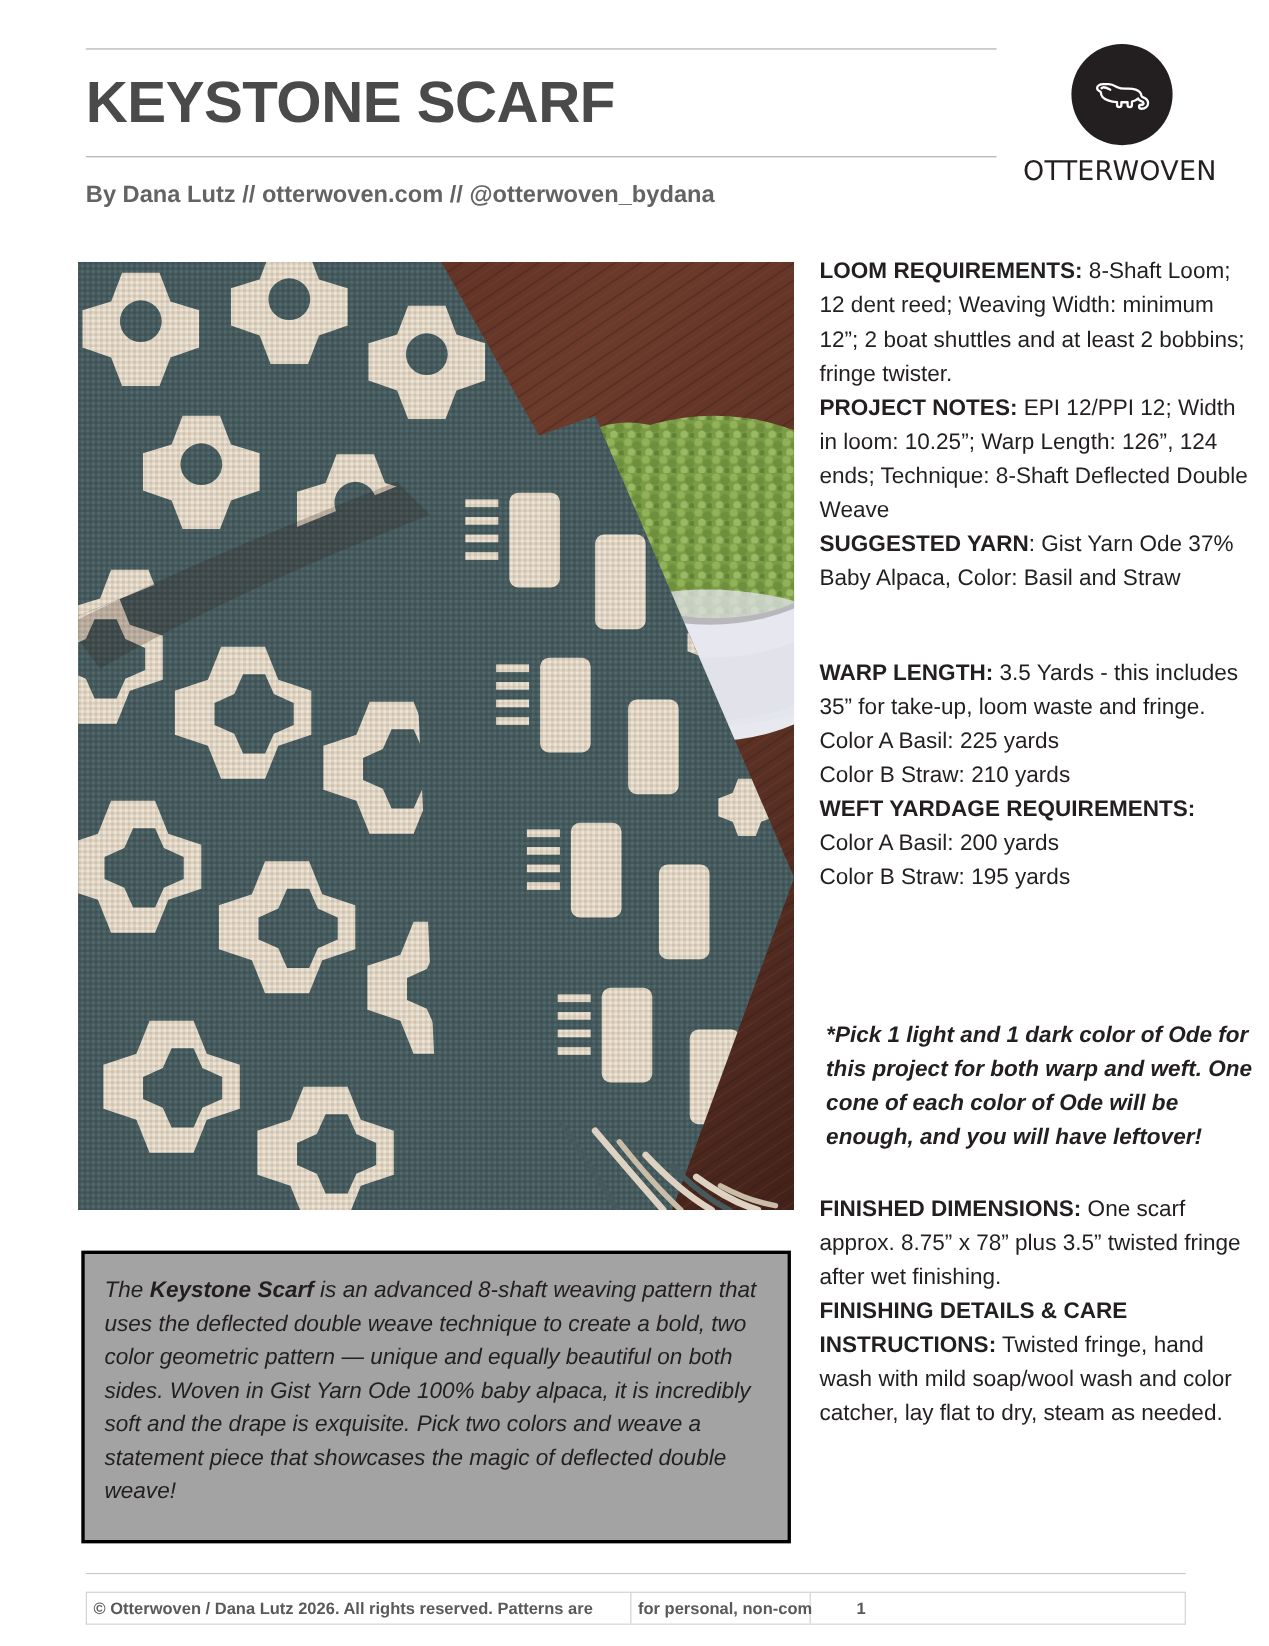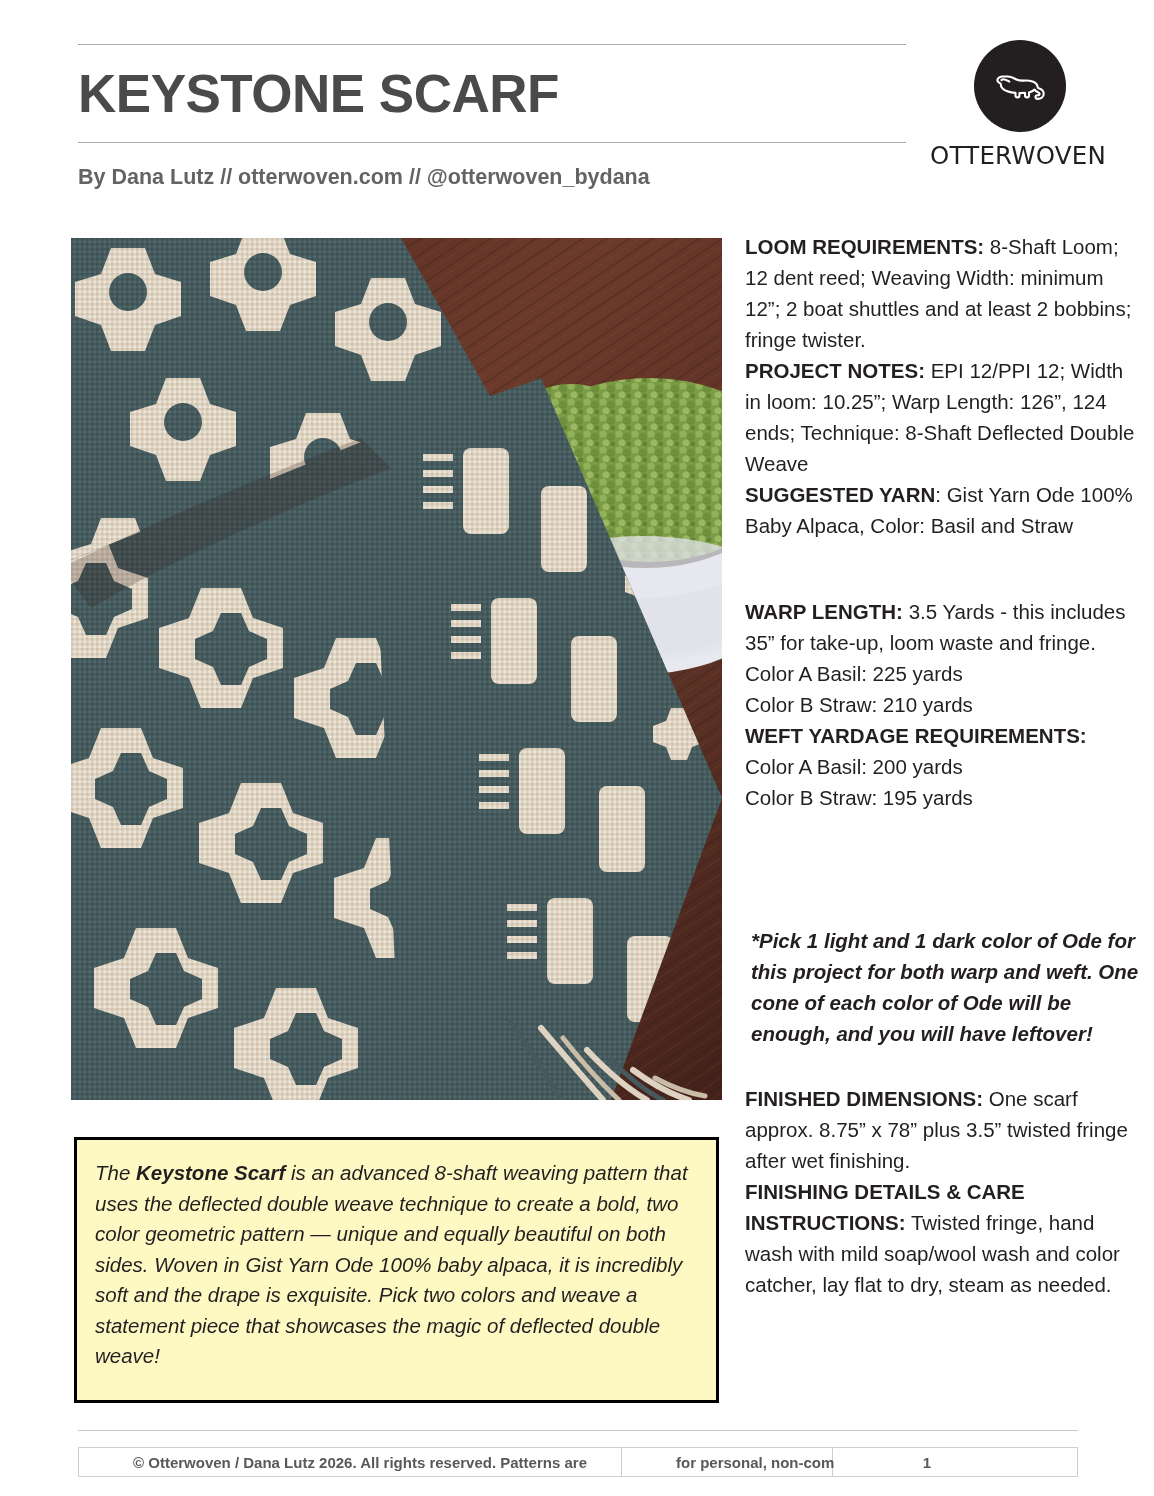--- a/index.html
+++ b/index.html
@@ -86,21 +86,21 @@
   .photo svg { display: block; }
 
   
   .desc-box {
     position: absolute;
     left: 74px;
     top: 1137px;
     width: 645px;
     height: 266px;
     border: 3px solid #000000;
-    background: #fef9c3;
+    background: #a3a3a3;
     box-sizing: border-box;
     padding: 18px 12px 10px 18px;
   }
   .desc-text {
     font-size: 20.5px;
     font-style: italic;
     line-height: 1.49;
     color: #231f20;
     margin: 0;
   }
@@ -154,21 +154,20 @@
     font-weight: bold;
     color: #595959;
   }
   .fcell {
     height: 100%;
     display: flex;
     align-items: center;
     box-sizing: border-box;
     padding: 0 6px;
     white-space: nowrap;
-    margin-left: 48px;
   }
   .fcell-1 { width: 495px; border-right: 1px solid #cfcfcf; }
   .fcell-2 { width: 163px; border-right: 1px solid #cfcfcf; }
   .fcell-3 { flex: 1; }
   .fcell-4 {
     width: 60px;
     justify-content: flex-end;
     padding-right: 10px;
   }
 </style>
@@ -352,21 +351,21 @@
   </svg>
 </div>
 
 <div class="desc-box">
   <p class="desc-text"><span>The </span><b>Keystone Scarf</b><span> is an advanced 8-shaft weaving pattern that uses the deflected double weave technique to create a bold, two color geometric pattern — unique and equally beautiful on both sides. Woven in Gist Yarn Ode 100% baby alpaca, it is incredibly soft and the drape is exquisite. Pick two colors and weave a statement piece that showcases the magic of deflected double weave!</span></p>
 </div>
 
 <div class="col-right rc">
   <p class="blk"><b>LOOM REQUIREMENTS:</b><span> 8-Shaft Loom; 12 dent reed; Weaving Width: minimum 12”; 2 boat shuttles and at least 2 bobbins; fringe twister.</span></p>
   <p class="blk"><b>PROJECT NOTES:</b><span> EPI 12/PPI 12; Width in loom: 10.25”; Warp Length: 126”, 124 ends; Technique: 8-Shaft Deflected Double Weave</span></p>
-  <p class="blk"><b>SUGGESTED YARN</b><span>: Gist Yarn Ode 100% Baby Alpaca, Color: Basil and Straw</span></p>
+  <p class="blk"><b>SUGGESTED YARN</b><span>: Gist Yarn Ode 37% Baby Alpaca, Color: Basil and Straw</span></p>
 </div>
 
 <div class="block-2 rc">
   <p class="blk"><b>WARP LENGTH:</b><span> 3.5 Yards - this includes 35” for take-up, loom waste and fringe.</span></p>
   <p class="blk">Color A Basil: 225 yards</p>
   <p class="blk">Color B Straw: 210 yards</p>
   <p class="blk"><b>WEFT YARDAGE REQUIREMENTS:</b></p>
   <p class="blk">Color A Basil: 200 yards</p>
   <p class="blk">Color B Straw: 195 yards</p>
 </div>

